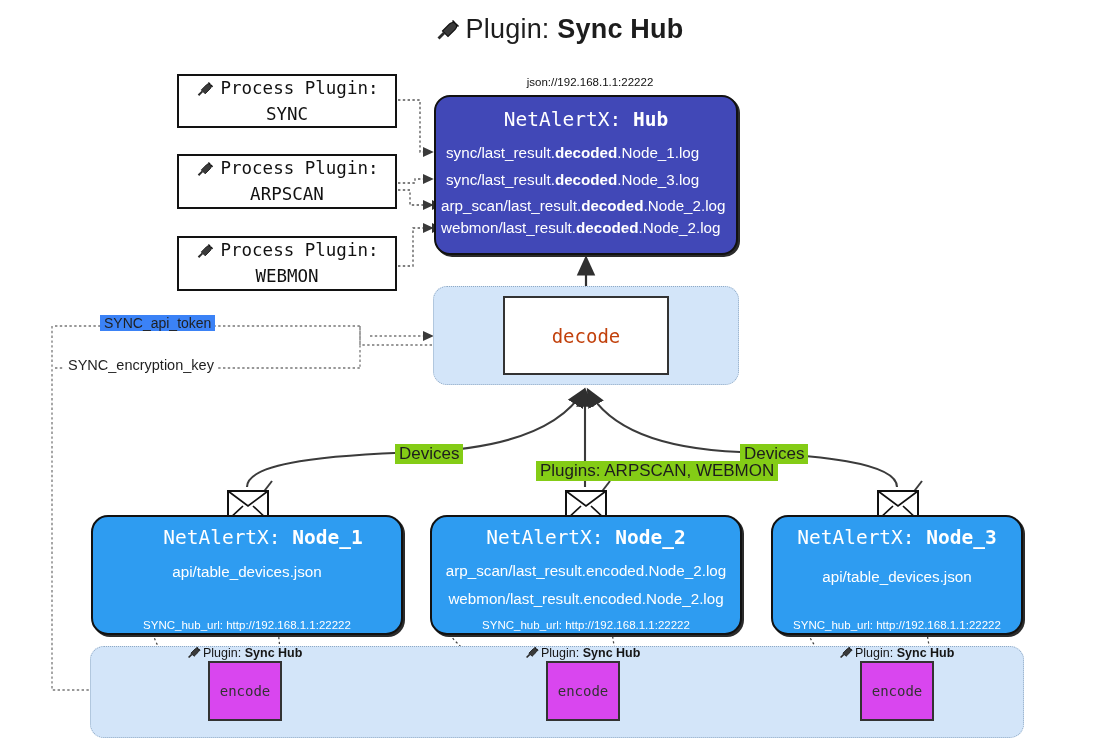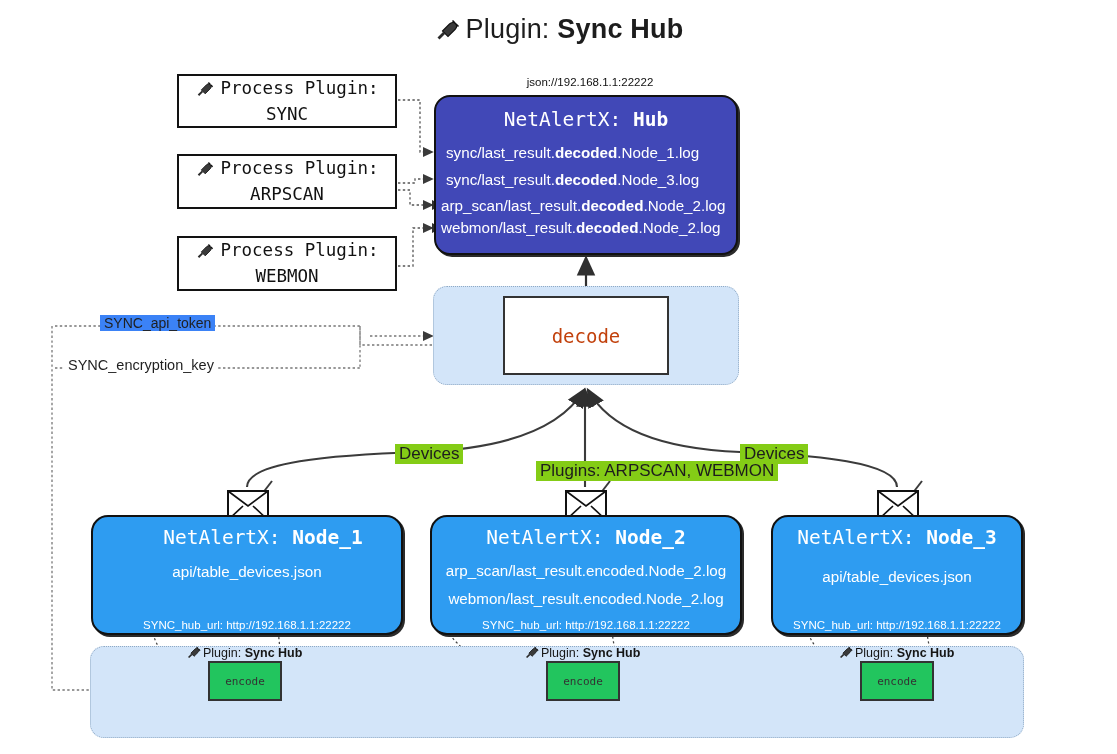--- a/index.html
+++ b/index.html
@@ -50,23 +50,23 @@
         box-shadow:2px 2px 0 #2b2b2b;}
   .node-title{text-align:center;color:#ffffff;
               font-family:"DejaVu Sans Mono","Liberation Mono",monospace;font-size:19.5px;}
   .node-title .b{font-weight:bold;}
   .node-line{text-align:center;color:#ffffff;font-size:15.2px;white-space:nowrap;}
   .node-foot{text-align:center;color:#ffffff;font-size:11.5px;white-space:nowrap;}
 
   
   #bottom-panel{left:90px;top:646px;width:934px;height:92px;background:#d3e5f9;
                 border:1.6px dotted #8fa9c4;border-radius:14px;}
-  .encode-box{background:#22c55e;border:2.2px solid #333;width:74px;height:40px;
+  .encode-box{background:#d946ef;border:2.2px solid #333;width:74px;height:60px;
               display:flex;align-items:center;justify-content:center;
-              font-family:"DejaVu Sans Mono","Liberation Mono",monospace;font-size:11px;color:#333;}
+              font-family:"DejaVu Sans Mono","Liberation Mono",monospace;font-size:14px;color:#333;}
   .encode-cap{font-size:12.5px;color:#151515;white-space:nowrap;}
   .encode-cap .b{font-weight:bold;}
   .cap-plug{display:inline-block;vertical-align:-2px;margin-right:2px;}
 </style>
 </head>
 <body>
 
 <div id="canvas">
 
   <svg class="layer" viewBox="0 0 1117 754">

